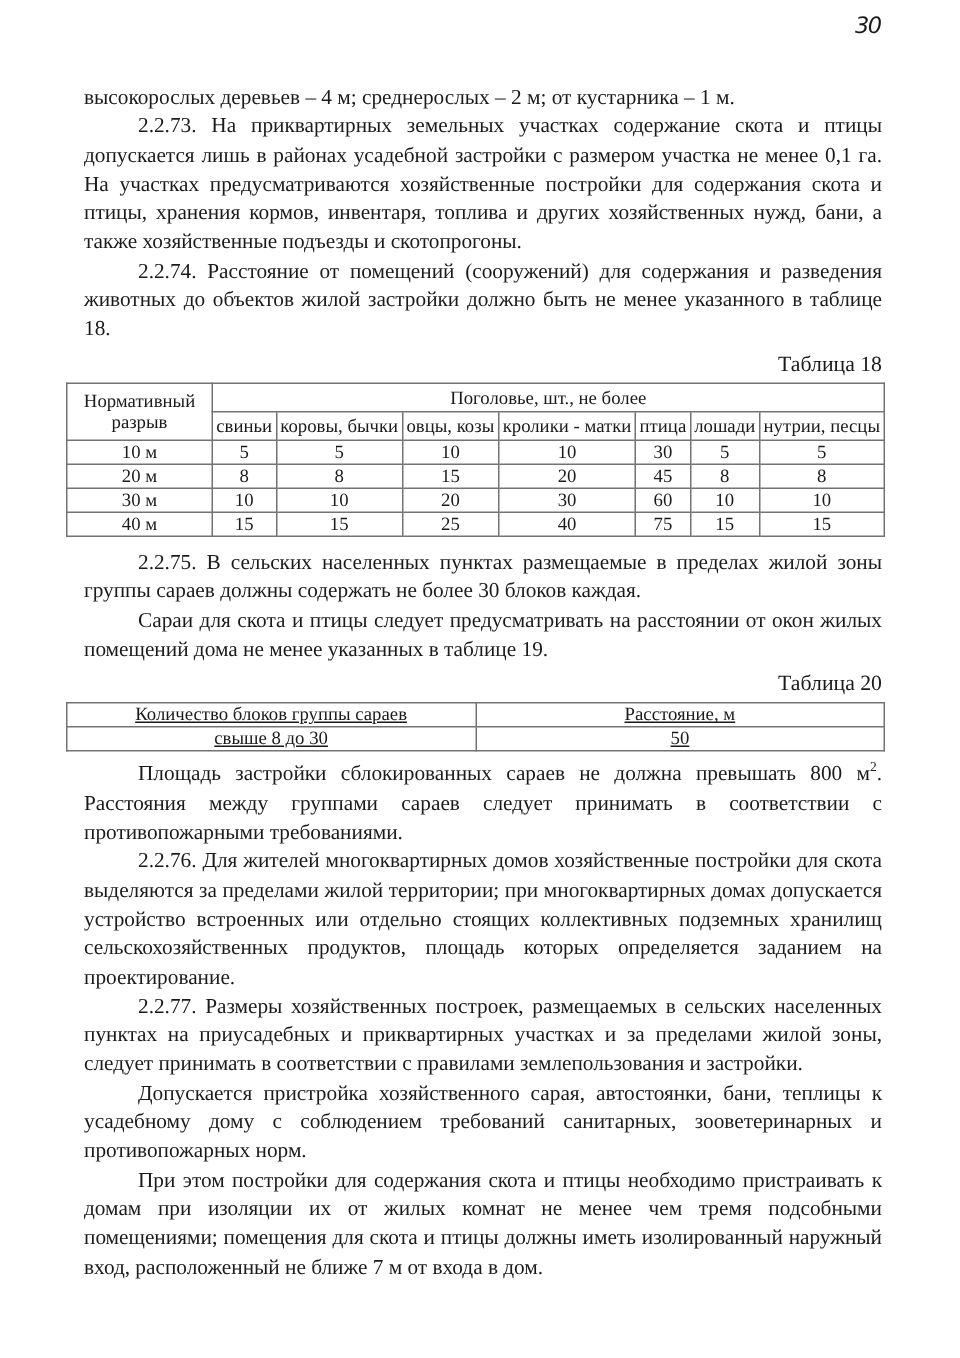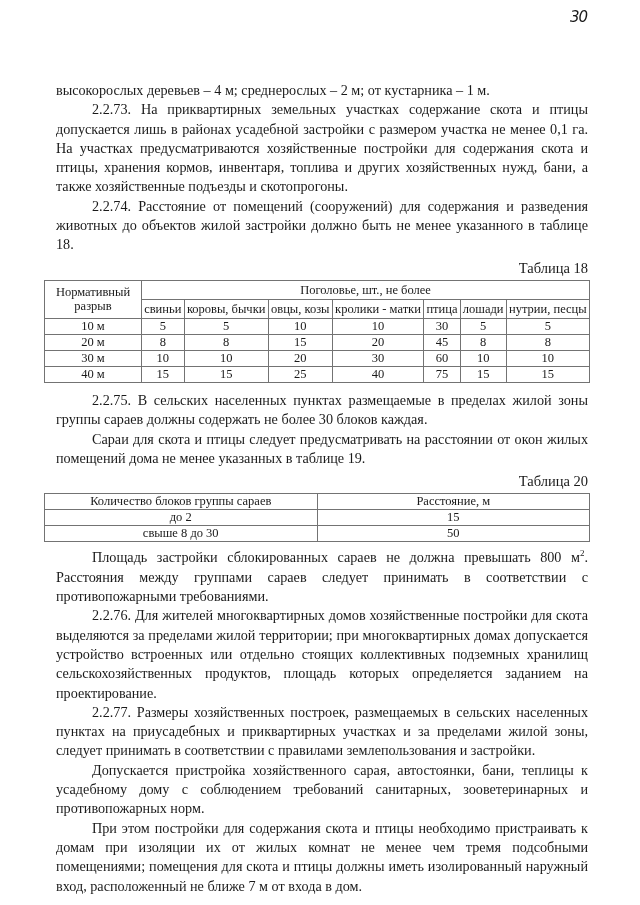--- a/index.html
+++ b/index.html
@@ -3,29 +3,29 @@
 <meta charset="utf-8">
 <style>
   html, body { margin: 0; padding: 0; background: #ffffff; }
   body { width: 640px; height: 905px; position: relative; overflow: hidden;
          font-family: "Liberation Serif", serif; color: #1a1a1a; font-size: 14.2px; }
   .page-num { position: absolute; left: 570px; top: 8px; font-style: italic;
               font-size: 15px; font-family: "DejaVu Sans", sans-serif; letter-spacing: -1px; }
   .content { position: absolute; left: 56px; top: 56px; width: 532px; line-height: 19.3px; }
   p { margin: 0; text-align: justify; }
   p.ind { text-indent: 36px; }
-  p.noind { text-indent: 0; margin-top: 25px; }
+  p.noind { text-indent: 0; }
   .tcap { text-align: right; margin: 4px 0 2px 0; font-size: 14.5px; }
   table { border-collapse: collapse; font-size: 12.5px; }
   td, th { border: 1px solid #737373; text-align: center; font-weight: normal; padding: 0 2px; }
   table.t18 { width: 546px; margin-left: -12px; }
   table.t18 th { line-height: 14px; padding: 2px 2px; }
   table.t18 td { line-height: 15px; padding: 0; }
   table.t19 { width: 546px; margin-left: -12px; margin-bottom: 6px; }
-  table.t19 th, table.t19 td { line-height: 15px; padding: 0; }
+  table.t19 th, table.t19 td { line-height: 15px; padding: 0; text-decoration: underline; }
   sup { font-size: 9px; vertical-align: super; line-height: 0; }
 </style>
 </head>
 <body>
 
 <div class="page-num">30</div>
 
 <div class="content">
   <p class="noind">высокорослых деревьев – 4 м; среднерослых – 2 м; от кустарника – 1 м.</p>
   <p class="ind">2.2.73. На приквартирных земельных участках содержание скота и птицы допускается лишь в районах усадебной застройки с размером участка не менее 0,1 га. На участках предусматриваются хозяйственные постройки для содержания скота и птицы, хранения кормов, инвентаря, топлива и других хозяйственных нужд, бани, а также хозяйственные подъезды и скотопрогоны.</p>
@@ -95,24 +95,20 @@
   <p class="ind">Сараи для скота и птицы следует предусматривать на расстоянии от окон жилых помещений дома  не менее  указанных в таблице 19.</p>
 
   <div class="tcap">Таблица 20</div>
   <table class="t19">
     <tbody>
         <tr>
       <th style="width:50%">Количество блоков группы сараев</th>
       <th>Расстояние, м</th>
     </tr>
     <tr>
-      <td>до 2</td>
-      <td>15</td>
-    </tr>
-    <tr>
       <td>свыше 8 до 30</td>
       <td>50</td>
     </tr>
   </tbody>
     </table>
 
   <p class="ind"><span>Площадь застройки сблокированных сараев не должна превышать 800 м</span><sup>2</sup><span>. Расстояния между группами сараев следует принимать в соответствии с противопожарными требованиями.</span></p>
   <p class="ind">2.2.76. Для жителей многоквартирных домов хозяйственные постройки для скота выделяются за пределами жилой территории; при многоквартирных домах допускается устройство встроенных или отдельно стоящих коллективных подземных хранилищ сельскохозяйственных продуктов, площадь которых определяется заданием на проектирование.</p>
   <p class="ind">2.2.77. Размеры хозяйственных построек, размещаемых в сельских населенных пунктах на приусадебных и приквартирных участках и за пределами жилой зоны, следует принимать в соответствии с правилами землепользования и застройки.</p>
   <p class="ind">Допускается пристройка хозяйственного сарая, автостоянки, бани, теплицы к усадебному дому с соблюдением требований санитарных, зооветеринарных и противопожарных норм.</p>

